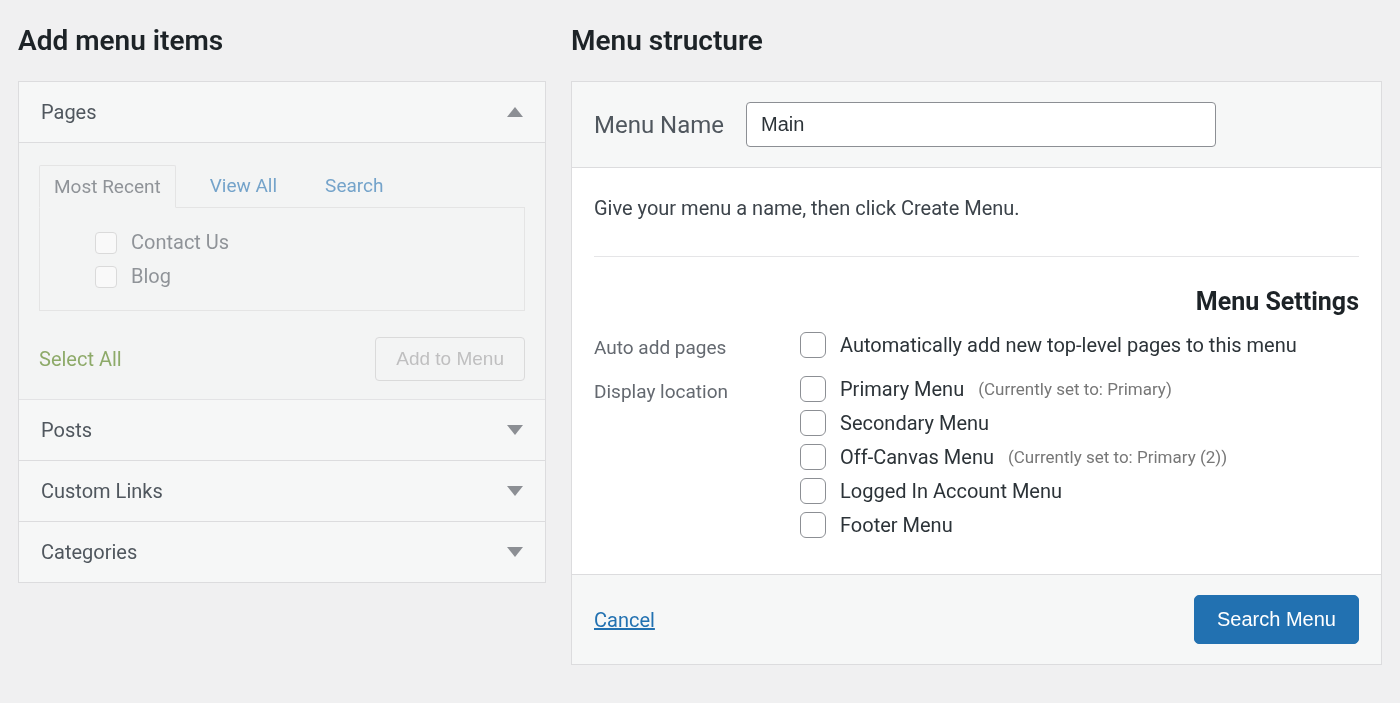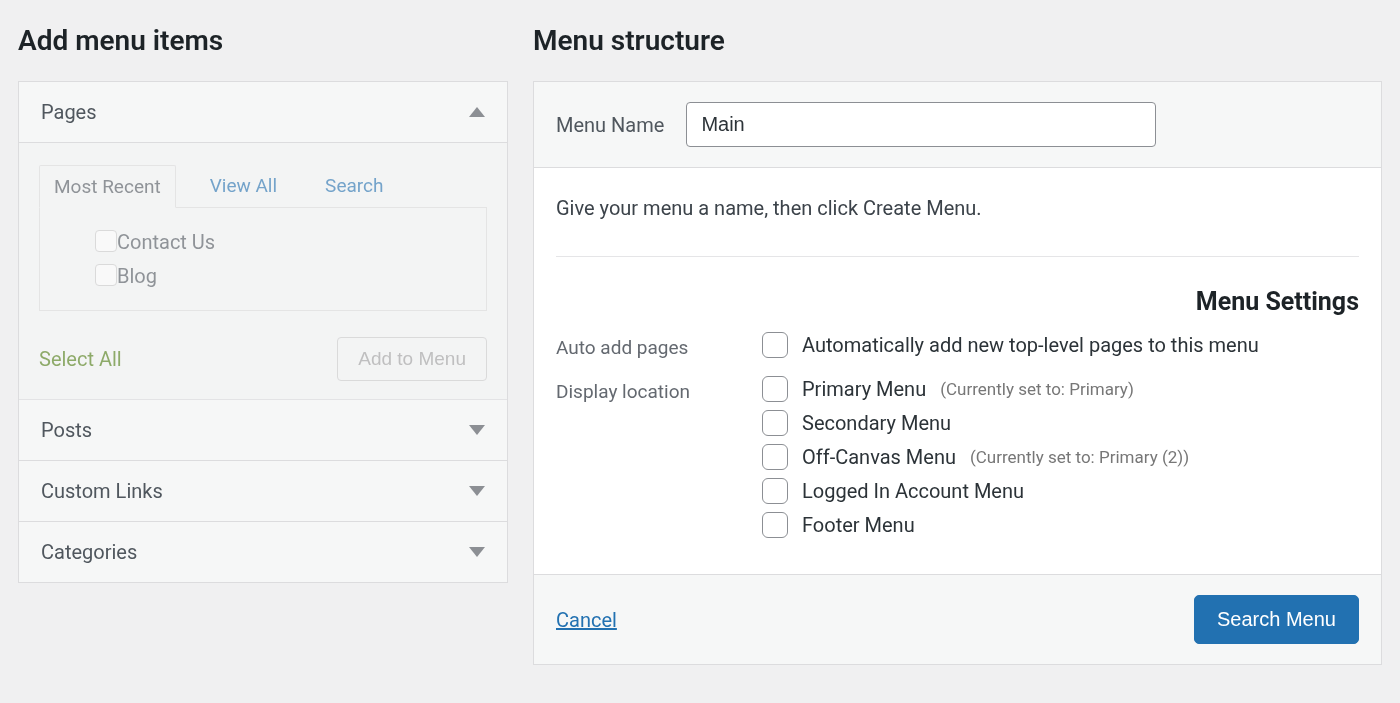--- a/index.html
+++ b/index.html
@@ -10,21 +10,21 @@
       width: 1400px;
       height: 703px;
       overflow: hidden;
     }
     .wrap {
       display: flex;
       gap: 25px;
       padding: 0 18px;
     }
     .col-left {
-      width: 490px;
+      width: 528px;
       flex-shrink: 0;
     }
     .col-right {
       flex: 1;
     }
     h2 {
       font-size: 28px;
       font-weight: 600;
       color: #1d2327;
       margin: 24px 0 24px 0;
@@ -80,22 +80,22 @@
       border-radius: 2px 2px 0 0;
       position: relative;
       z-index: 2;
     }
     .itembox {
       border: 1px solid #ddd;
       padding: 22px 20px 22px 20px;
     }
     .item-row {
       display: flex;
-      align-items: flex-start;
-      gap: 0;
+      align-items: flex-end;
+      gap: 14px;
       margin-bottom: 10px;
       padding-left: 35px;
     }
     .item-row:last-child { margin-bottom: 0; }
     .fake-check {
       width: 22px;
       height: 22px;
       border: 1px solid #ccc;
       border-radius: 4px;
       background: #fff;
@@ -138,21 +138,21 @@
     }
     .panel-header {
       background: #f6f7f7;
       border-bottom: 1px solid #dcdcde;
       padding: 20px 22px;
       display: flex;
       align-items: center;
       gap: 22px;
     }
     .panel-header .label {
-      font-size: 20px;
+      font-size: 24px;
       color: #50575e;
     }
     .panel-header input[type=text] {
       font-size: 20px;
       padding: 10px 14px;
       border: 1px solid #8c8f94;
       border-radius: 4px;
       width: 470px;
       color: #2c3338;
     }

